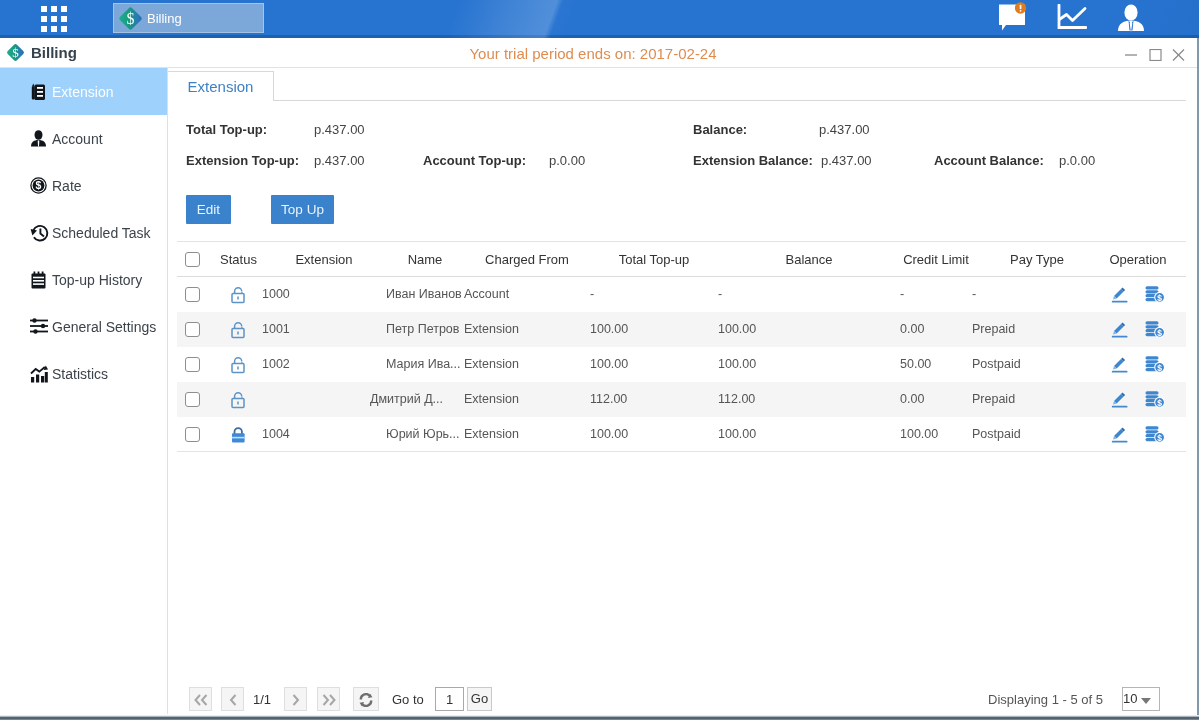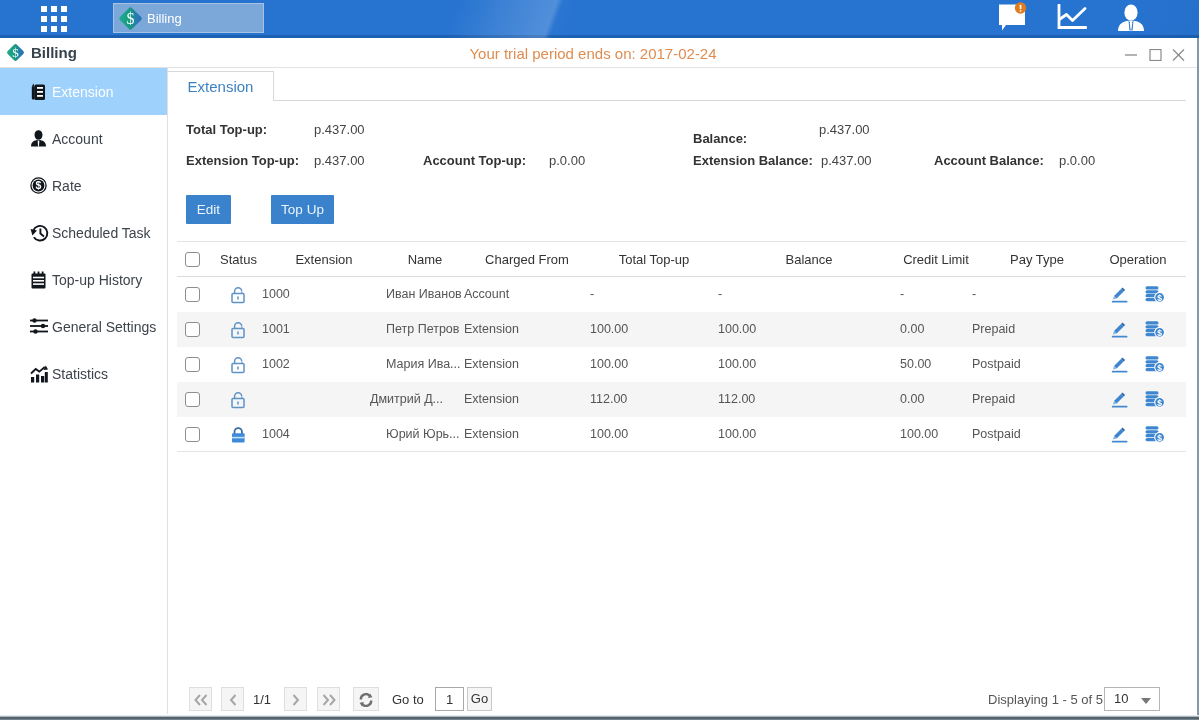--- a/index.html
+++ b/index.html
@@ -76,22 +76,22 @@
 
 .pager { position:absolute; left:0px; top:619px; width:1017px; height:26px; font-size:13px; color:#555; }
 .pbtn { position:absolute; top:0; width:23px; height:24px; background:#f5f5f5; border:1px solid #dedede;
   text-align:center; color:#9a9a9a; font-size:15px; line-height:22px; font-weight:bold; }
 .ptext { position:absolute; top:5px; }
 .goin { position:absolute; left:266px; top:0; width:29px; height:24px; border:1px solid #a9a9a9;
   font-size:13px; text-align:center; line-height:22px; color:#333; background:#fff; }
 .gobtn { position:absolute; left:298px; top:0; width:25px; height:24px; background:#f5f5f5;
   border:1px solid #c9c9c9; text-align:center; line-height:22px; color:#333; font-size:13px; }
 .disp { position:absolute; right:83px; top:5px; color:#555; font-size:13px; }
-.dd { position:absolute; right:26px; top:0; width:56px; height:24px; border:1px solid #b5b5b5;
-  background:#fff; font-size:13px; color:#333; line-height:22px; padding-left:9px; }
+.dd { position:absolute; right:26px; top:0; width:38px; height:24px; border:1px solid #b5b5b5;
+  background:#fff; font-size:13px; color:#333; line-height:22px; padding-left:0; }
 .dd .tri { position:absolute; right:8px; top:10px; width:0; height:0; border-left:5px solid transparent;
   border-right:5px solid transparent; border-top:6px solid #777; }
 
 
 .rightedge { position:absolute; right:0; top:38px; width:2px; height:682px; background:#8299ab; }
 .botedge { position:absolute; left:0; bottom:0; width:1199px; height:5px;
   background:linear-gradient(to bottom,#e8edf0 0 1px,#a9b6bf 1px 2px,#54636d 2px 4px,#77858e 4px 5px); }
 </style>
 </head>
 <body>
@@ -231,21 +231,21 @@
 
   <div class="content">
     <div class="tabrow">
       <div class="bline"></div>
       <div class="atab">Extension</div>
     </div>
 
     <div class="stats">
       <div class="sl" style="left:17px; top:21px;">Total Top-up:</div>
       <div class="sv" style="left:145px; top:21px;">p.437.00</div>
-      <div class="sl" style="left:524px; top:30px;">Balance:</div>
+      <div class="sl" style="left:524px; top:21px;">Balance:</div>
       <div class="sv" style="left:650px; top:21px;">p.437.00</div>
 
       <div class="sl" style="left:17px; top:52px;">Extension Top-up:</div>
       <div class="sv" style="left:145px; top:52px;">p.437.00</div>
       <div class="sl" style="left:254px; top:52px;">Account Top-up:</div>
       <div class="sv" style="left:380px; top:52px;">p.0.00</div>
       <div class="sl" style="left:524px; top:52px;">Extension Balance:</div>
       <div class="sv" style="left:652px; top:52px;">p.437.00</div>
       <div class="sl" style="left:765px; top:52px;">Account Balance:</div>
       <div class="sv" style="left:890px; top:52px;">p.0.00</div>

